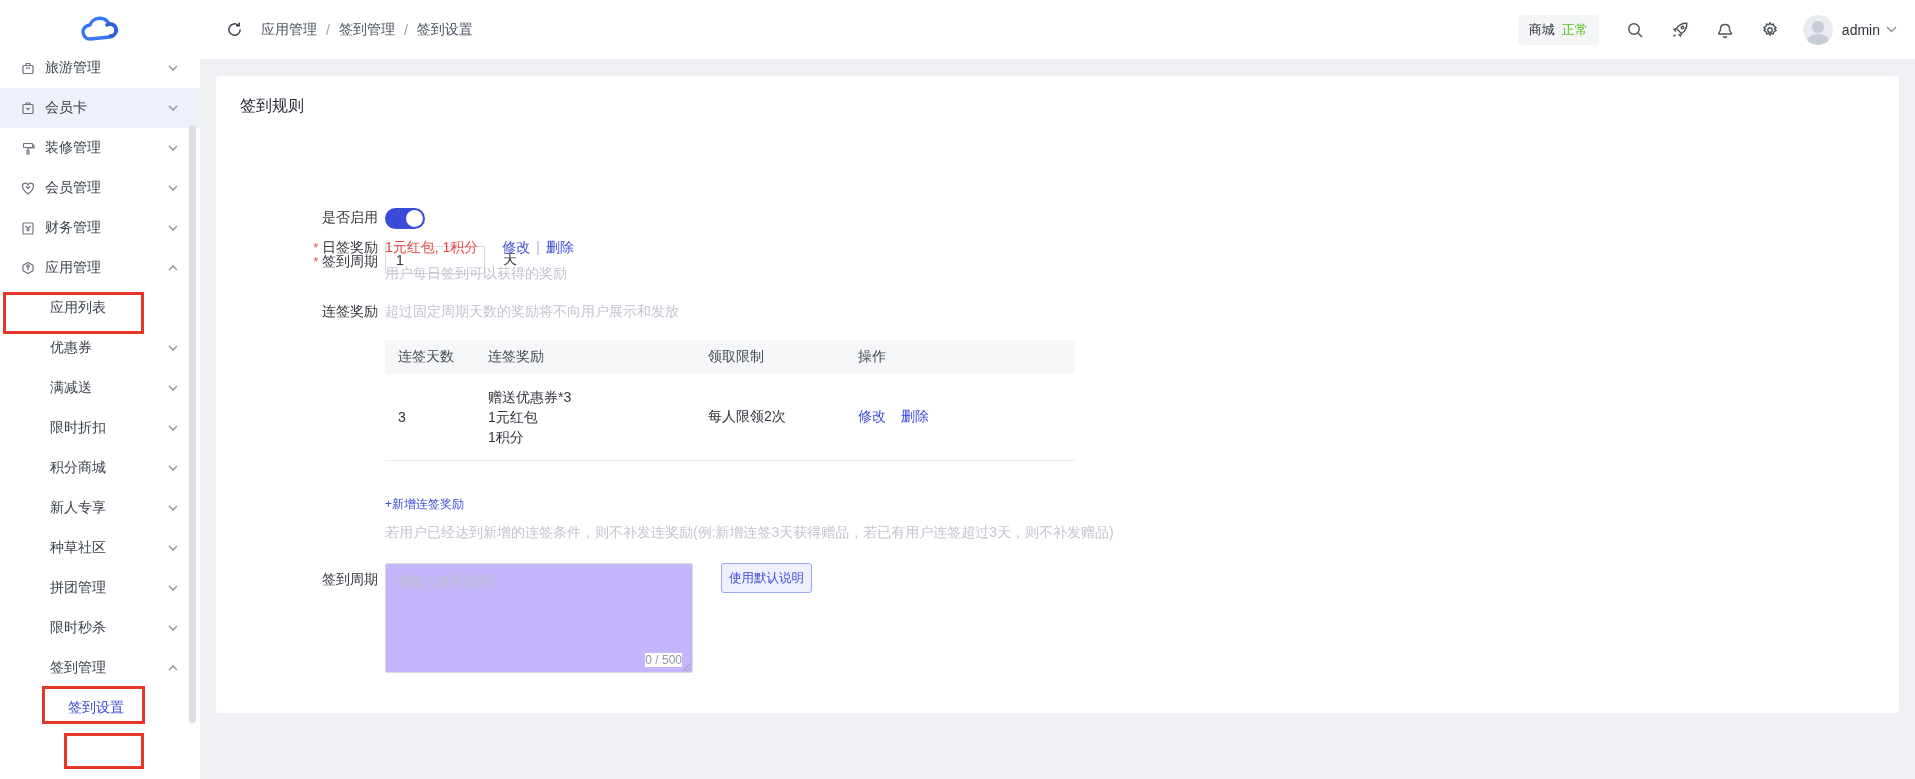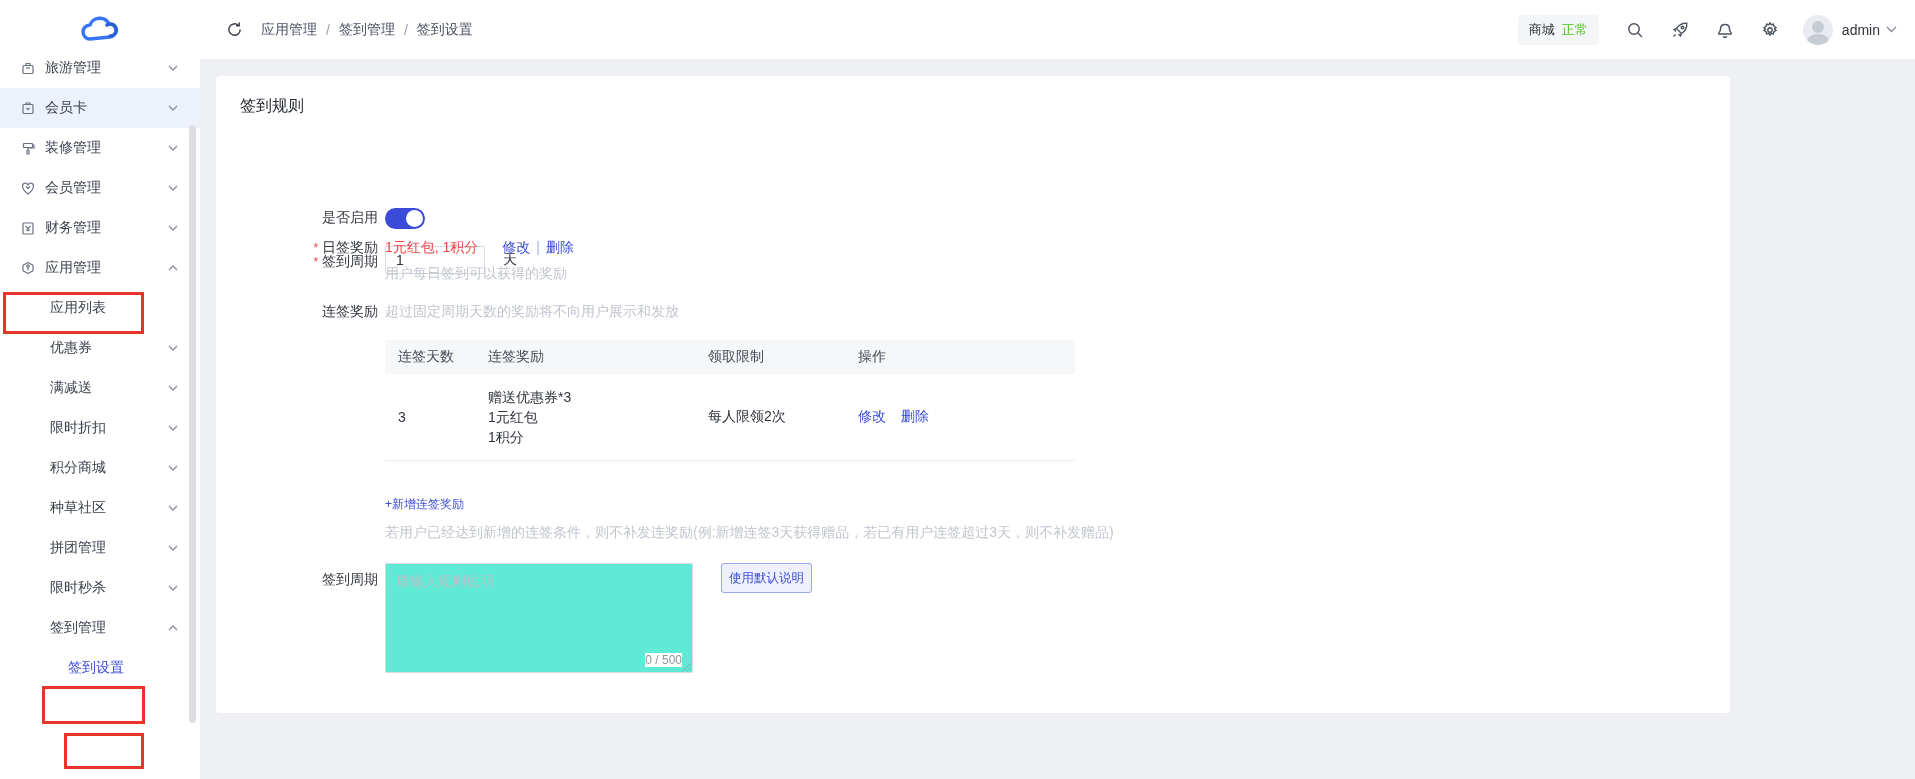--- a/index.html
+++ b/index.html
@@ -42,21 +42,21 @@
   .shop-badge{display:flex; align-items:center; background:#f4f5f7; border-radius:4px; padding:6px 11px; font-size:13px; color:var(--text);}
   .shop-badge .status{color:var(--green); margin-left:7px;}
   .h-icon{margin-left:27px; cursor:pointer;}
   .avatar{width:30px; height:30px; border-radius:50%; background:#e9ebf0; margin-left:24px; overflow:hidden; position:relative;}
   .avatar .head{position:absolute; left:9px; top:6px; width:12px; height:12px; border-radius:50%; background:#c6cbd4;}
   .avatar .bodyp{position:absolute; left:4px; top:19px; width:22px; height:14px; border-radius:50%; background:#c6cbd4;}
   .admin-name{font-size:14px; margin-left:9px; color:var(--text);}
   .admin-chev{margin-left:6px;}
 
   
-  .card{position:absolute; left:216px; top:76px; width:1514px; height:637px; background:#fff; border-radius:4px;}
+  .card{position:absolute; left:216px; top:76px; width:1683px; height:637px; background:#fff; border-radius:4px;}
   .card-title{position:absolute; left:24px; top:20px; font-size:16px; font-weight:500; color:#262a33;}
   .f-label{position:absolute; left:0; width:162px; text-align:right; font-size:14px; color:#34383f;}
   .f-label.req::before{content:"* "; color:#f05252; font-size:13px;}
   .f-ctrl{position:absolute; left:169px;}
 
   .toggle{width:40px; height:21px; border-radius:11px; background:var(--accent); position:relative; cursor:pointer;}
   .toggle .knob{position:absolute; right:2px; top:2px; width:17px; height:17px; border-radius:50%; background:#fff;}
 
   .cycle-input{width:100px; height:28px; border:1px solid #d7dae0; border-radius:2px; padding:0 10px; font-size:14px; color:var(--text); font-family:inherit;}
   .unit{margin-left:18px; font-size:14px; color:#34383f;}
@@ -73,21 +73,21 @@
   .c2{width:220px;}
   .c3{width:150px;}
   .c4{width:110px;}
   .c2 .line{line-height:20px;}
   .row-actions span{color:var(--accent); cursor:pointer;}
   .row-actions span + span{margin-left:15px;}
 
   .add-link{position:absolute; left:169px; top:420px; color:var(--accent); font-size:12px; cursor:pointer;}
   .note{position:absolute; left:169px; top:448px; font-size:14px; color:var(--helper); width:900px;}
 
-  .ta-wrap{position:absolute; left:169px; top:487px; width:308px; height:110px; border:1px solid #d7dae0; border-radius:2px; background:#5eead4;}
+  .ta-wrap{position:absolute; left:169px; top:487px; width:308px; height:110px; border:1px solid #d7dae0; border-radius:2px; background:#c4b5fd;}
   .ta-wrap textarea{width:100%; height:100%; border:none; outline:none; resize:none; padding:9px 10px; font-size:14px; font-family:inherit; color:var(--text); background:transparent;}
   .ta-wrap textarea::placeholder{color:#bcc0ca;}
   .ta-counter{position:absolute; right:10px; bottom:5px; font-size:12px; color:#8f959e; background:#fff;}
   .ta-grip{position:absolute; right:1px; bottom:1px; width:10px; height:10px;
      background:repeating-linear-gradient(135deg, transparent 0 2px, #9aa0ab 2px 3px); 
      clip-path:polygon(100% 0,100% 100%,0 100%);}
   .default-btn{position:absolute; left:505px; top:487px; height:30px; padding:0 7px; background:#eef0fe; border:1px solid #9ba6f0; border-radius:3px; color:var(--accent); font-size:12.5px; font-family:Liberation Mono, monospace; cursor:pointer;}
 </style>
 </head>
 <body>
@@ -204,20 +204,28 @@
       <div class="s-item l2">
         <span>限时折扣</span>
         <span class="chev">
           <svg width="10" height="6" viewBox="0 0 10 6">
             <path d="M1 1 L5 5 L9 1" fill="none" stroke="#8a8f99" stroke-width="1.3"></path>
           </svg>
         </span>
       </div>
       <div class="s-item l2">
         <span>积分商城</span>
+        <span class="chev">
+          <svg width="10" height="6" viewBox="0 0 10 6">
+            <path d="M1 1 L5 5 L9 1" fill="none" stroke="#8a8f99" stroke-width="1.3"></path>
+          </svg>
+        </span>
+      </div>
+      <div class="s-item l2">
+        <span>新人专享</span>
         <span class="chev">
           <svg width="10" height="6" viewBox="0 0 10 6">
             <path d="M1 1 L5 5 L9 1" fill="none" stroke="#8a8f99" stroke-width="1.3"></path>
           </svg>
         </span>
       </div>
       <div class="s-item l2">
         <span>种草社区</span>
         <span class="chev">
           <svg width="10" height="6" viewBox="0 0 10 6">

